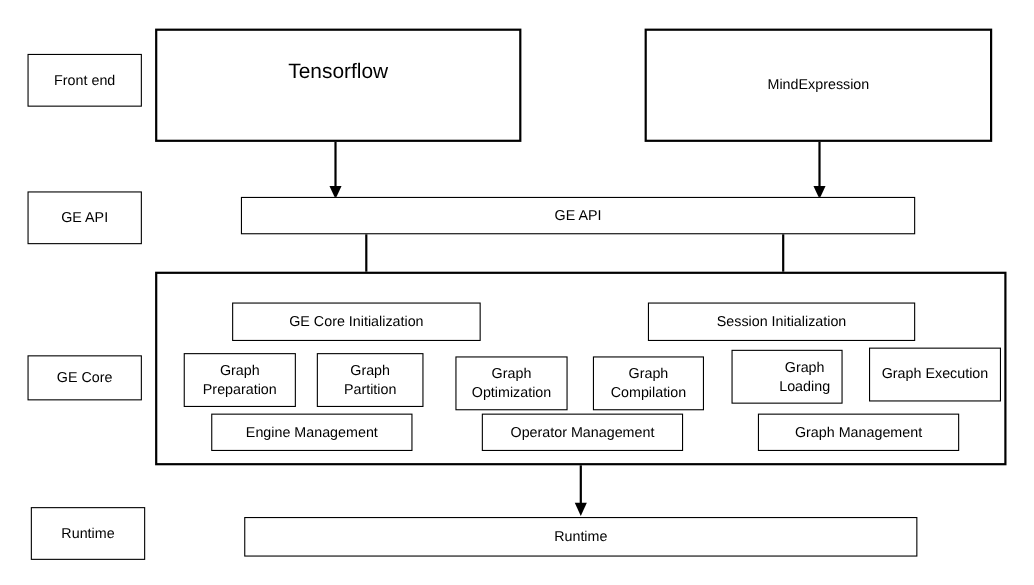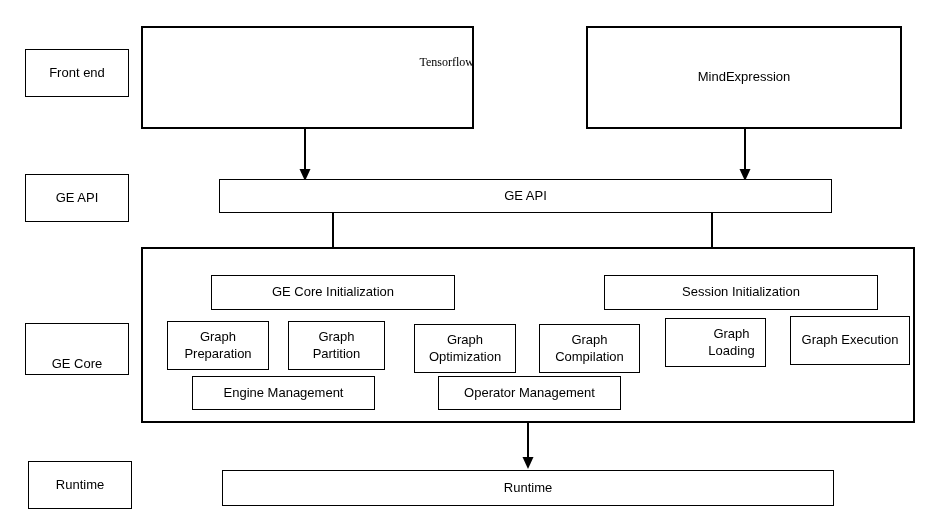--- a/index.html
+++ b/index.html
@@ -33,24 +33,23 @@
   }
   .thick {
     border-width: 2.5px;
   }
   .label-box {
     font-size: 13px;
   }
   .group-title {
     position: absolute;
     color: #000000;
-    font-size: 12px;
-    text-align: right;
+    font-size: 19px;
+    text-align: center;
     white-space: nowrap;
-    font-family: Liberation Serif, serif;
   }
   .arrow {
     position: absolute;
   }
   .arrow svg {
     display: block;
     overflow: visible;
   }
 </style>
 </head>
@@ -59,21 +58,21 @@
 <div id="canvas">
 
   <div class="box label-box" style="left:25px; top:49px; width:104px; height:48px;text-align:center;">
     <span>Front end</span>
   </div>
 
   <div class="box label-box" style="left:25px; top:174px; width:104px; height:48px;">
     <span>GE API</span>
   </div>
 
-  <div class="box label-box" style="left:25px; top:323px; width:104px; height:52px;align-items:flex-end;">
+  <div class="box label-box" style="left:25px; top:323px; width:104px; height:41px;">
     <span>GE Core</span>
   </div>
 
   <div class="box label-box" style="left:28px; top:461px; width:104px; height:48px;">
     <span>Runtime</span>
   </div>
 
   <div class="box thick" style="left:141px; top:26px; width:333px; height:103px; align-items:flex-start; justify-content:center;">
   </div>
   <div class="group-title" style="left:141px; top:55px; width:333px;">Tensorflow</div>
@@ -109,25 +108,25 @@
 
   <div class="arrow" style="left:703px; top:213px; width:18px; height:63px;">
     <svg width="18" height="63" viewBox="0 0 18 63">
       <line x1="9" y1="0" x2="9" y2="52" stroke="#000000" stroke-width="2"></line>
       <polygon points="9,62 3.5,50 14.5,50" fill="#000000"></polygon>
     </svg>
   </div>
 
   <div class="box thick" style="left:141px; top:247px; width:774px; height:176px;"></div>
 
-  <div class="box" style="left:211px; top:275px; width:244px; height:35px;">
+  <div class="box" style="left:211px; top:275px; width:226px; height:35px;">
     <span>GE Core Initialization</span>
   </div>
 
-  <div class="box" style="left:604px; top:275px; width:274px; height:35px;">
+  <div class="box" style="left:589px; top:275px; width:243px; height:35px;">
     <span>Session Initialization</span>
   </div>
 
   <div class="box" style="left:167px; top:321px; width:102px; height:49px;">
     <span>Graph Preparation</span>
   </div>
   <div class="box" style="left:288px; top:321px; width:97px; height:49px;">
     <span>Graph Partition</span>
   </div>
   <div class="box" style="left:414px; top:324px; width:102px; height:49px;">
@@ -142,20 +141,23 @@
   <div class="box" style="left:790px; top:316px; width:120px; height:49px;">
     <span>Graph Execution</span>
   </div>
 
   <div class="box" style="left:192px; top:376px; width:183px; height:34px;">
     <span>Engine Management</span>
   </div>
   <div class="box" style="left:438px; top:376px; width:183px; height:34px;">
     <span>Operator Management</span>
   </div>
+  <div class="box" style="left:689px; top:376px; width:183px; height:34px;">
+    <span>Graph Management</span>
+  </div>
 
   <div class="arrow" style="left:519px; top:423px; width:18px; height:47px;">
     <svg width="18" height="47" viewBox="0 0 18 47">
       <line x1="9" y1="0" x2="9" y2="36" stroke="#000000" stroke-width="2"></line>
       <polygon points="9,46 3.5,34 14.5,34" fill="#000000"></polygon>
     </svg>
   </div>
 
   <div class="box" style="left:222px; top:470px; width:612px; height:36px;">
     <span>Runtime</span>

